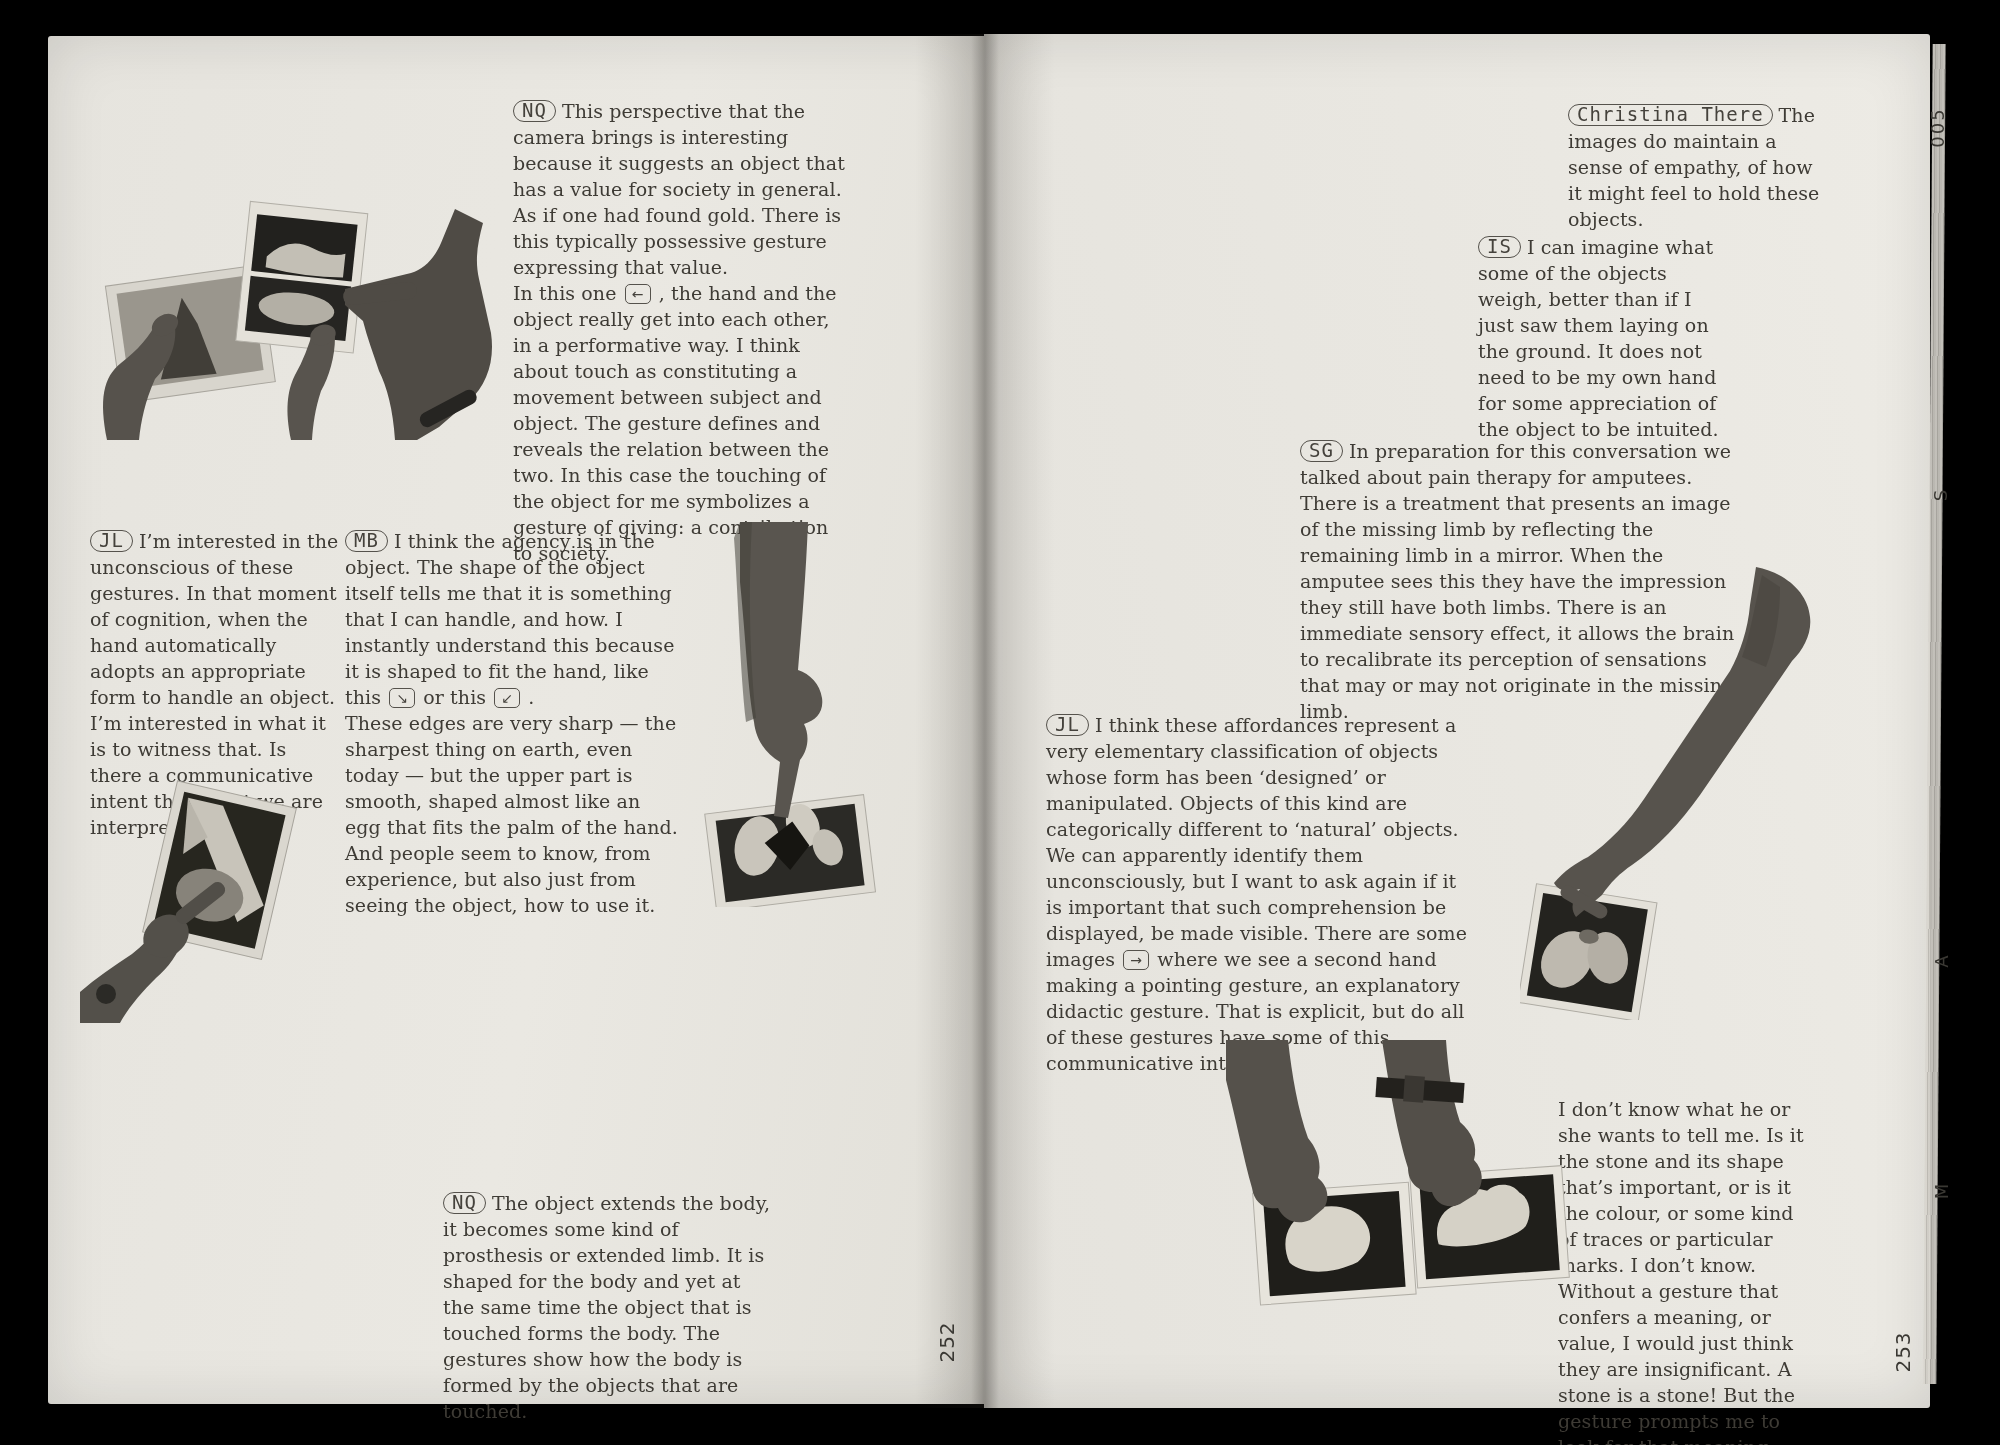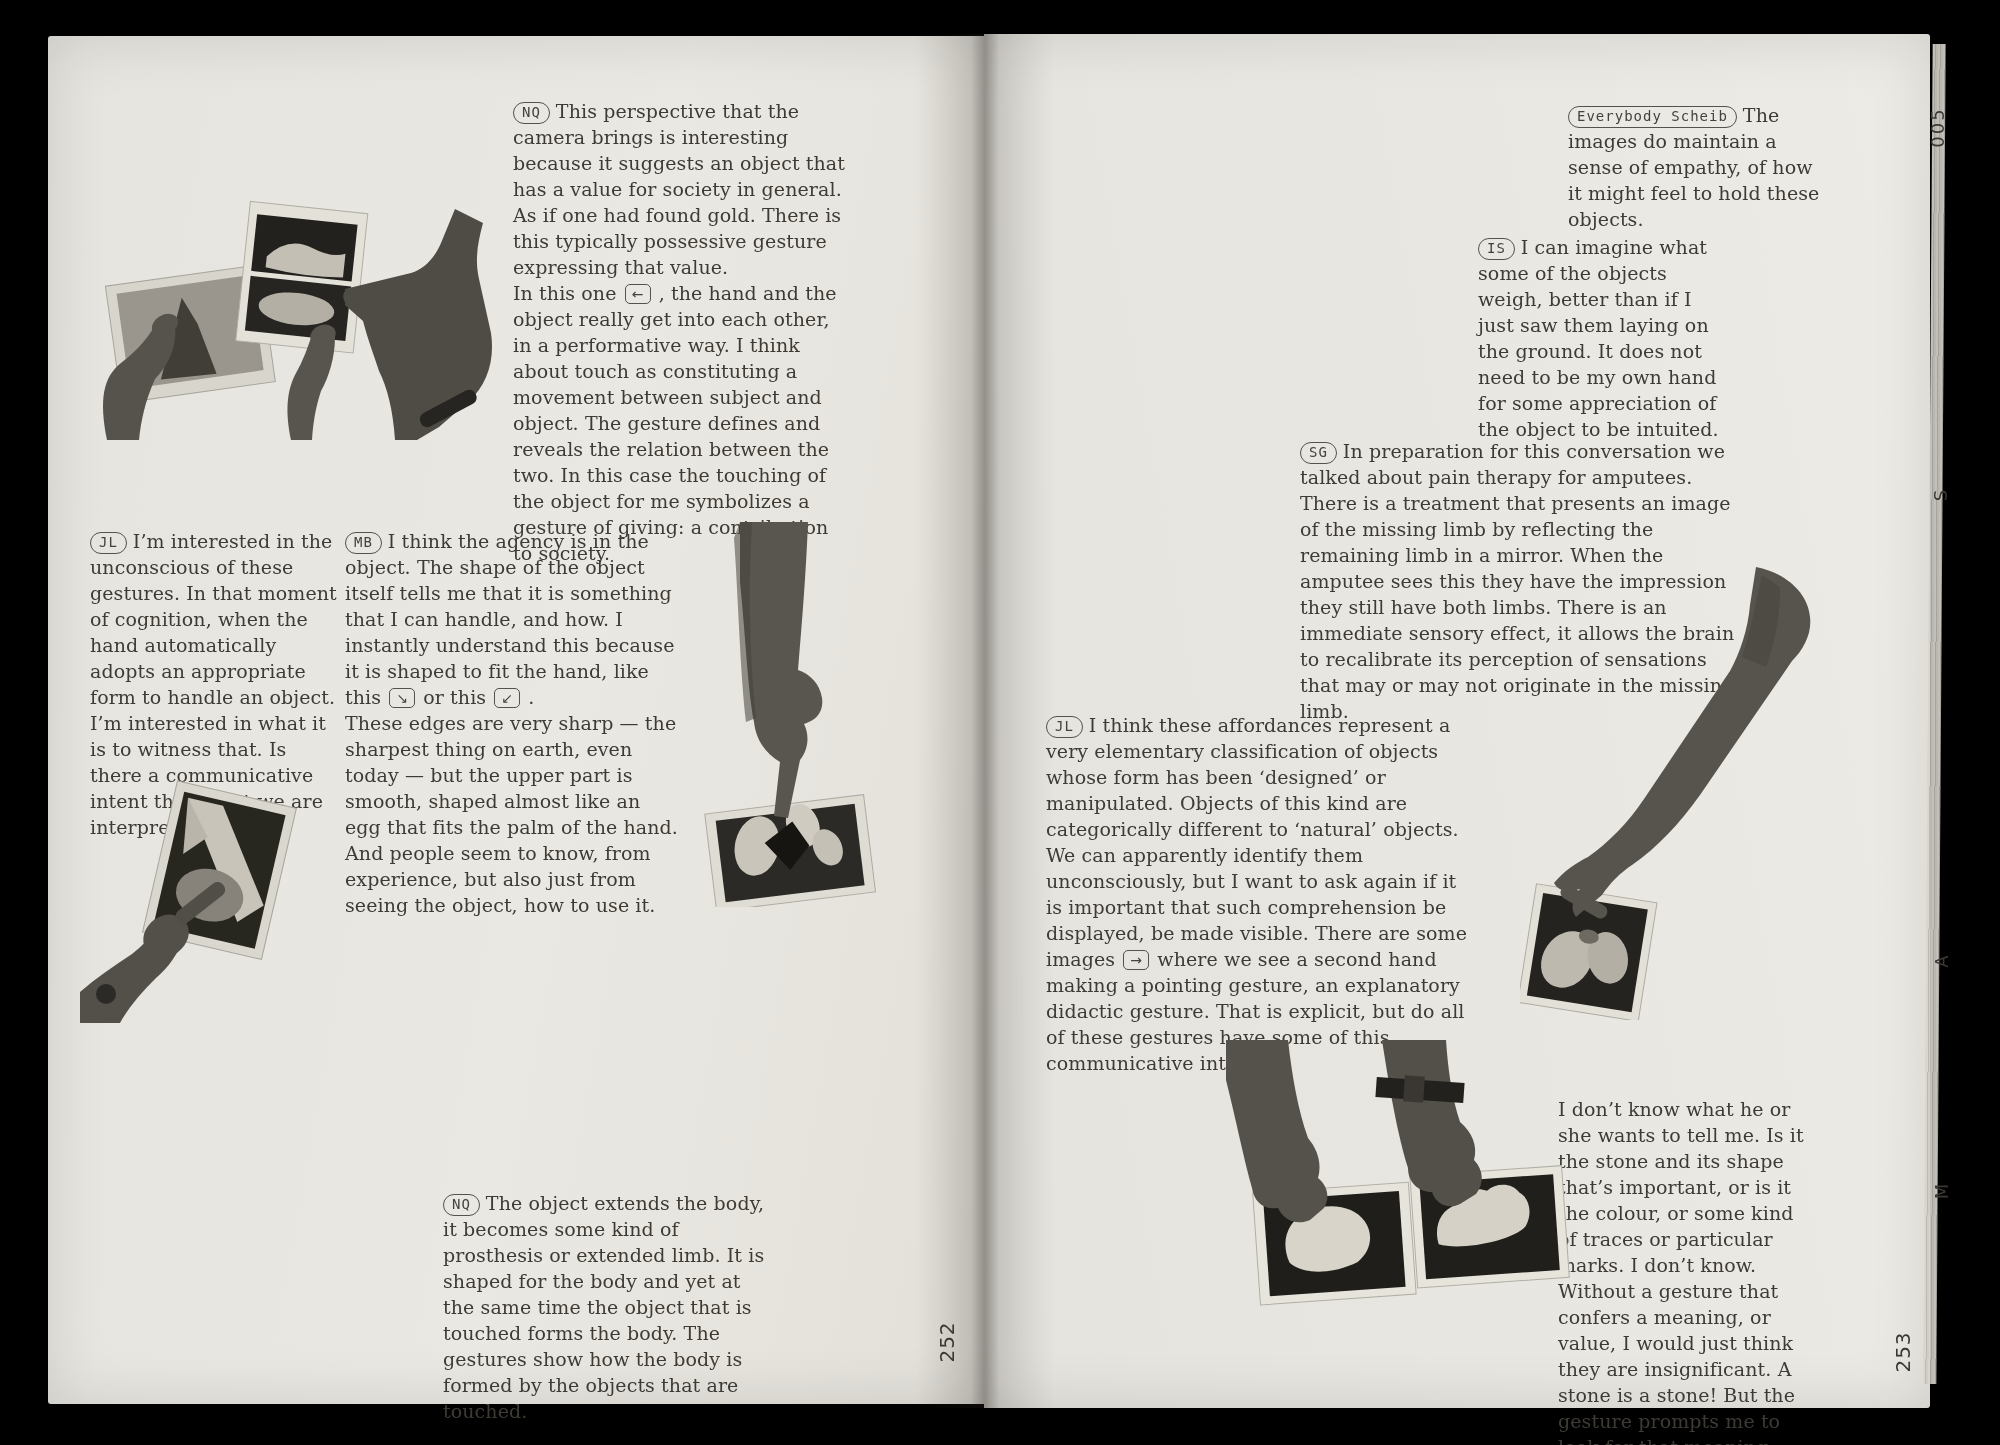--- a/index.html
+++ b/index.html
@@ -13,21 +13,21 @@
     background:linear-gradient(260deg,#edebe5 0%,#e9e7e1 45%,#e5e3dd 100%);}
   .gutter{position:absolute;left:915px;top:34px;width:140px;height:1374px;pointer-events:none;
     background:linear-gradient(90deg,rgba(0,0,0,0) 0%,rgba(55,50,43,0.16) 40%,rgba(35,31,26,0.38) 50%,rgba(55,50,43,0.13) 60%,rgba(0,0,0,0) 100%);}
   .page-edge-strip{position:absolute;left:1928px;top:44px;width:13px;height:1340px;pointer-events:none;
     background:repeating-linear-gradient(90deg,#d8d5ce 0 2px,#b9b6af 2px 3px,#cfccc5 3px 5px);
     transform:skewX(-0.4deg);opacity:0.9;}
   
   .para{position:absolute;font-size:19px;line-height:26px;color:#3e3b35;letter-spacing:0.1px;}
   .speaker-pill{display:inline-block;border:1.5px solid #55524c;border-radius:999px;
     padding:0 8px 1px 8px;margin-right:6px;font-family:"DejaVu Sans Mono", monospace;
-    font-size:14px;line-height:19px;letter-spacing:1px;color:#45423c;vertical-align:1px;
+    font-size:19px;line-height:19px;letter-spacing:1px;color:#45423c;vertical-align:1px;
     white-space:nowrap;}
   .arrow-box{display:inline-block;border:1.5px solid #55524c;border-radius:5px;
     padding:0 6px;margin:0 2px;font-family:"DejaVu Sans", sans-serif;
     font-size:14px;line-height:18px;color:#45423c;vertical-align:1px;}
   .pagenum{position:absolute;font-family:"DejaVu Sans", sans-serif;font-size:20px;
     color:#3a3833;transform:rotate(-90deg);transform-origin:center;width:60px;text-align:center;
     letter-spacing:1px;}
   .edge-label{position:absolute;font-family:"DejaVu Sans", sans-serif;font-size:18px;
     color:#3a3833;transform:rotate(-90deg);transform-origin:center;width:60px;text-align:center;
     letter-spacing:2px;}
@@ -48,21 +48,21 @@
   <div class="para" style="left:90px;top:528px;width:250px"><span class="speaker-pill">JL</span>I’m interested in the unconscious of these gestures. In that moment of cognition, when the hand automatically adopts an appropriate form to handle an object. I’m interested in what it is to witness that. Is there a communicative intent there that we are interpreting?</div>
 
   <div class="para" style="left:345px;top:528px;width:337px"><span class="speaker-pill">MB</span>I think the agency is in the object. The shape of the object itself tells me that it is something that I can handle, and how. I instantly understand this because it is shaped to fit the hand, like this <span class="arrow-box">↘</span> or this <span class="arrow-box">↙</span> .<br>These edges are very sharp — the sharpest thing on earth, even today — but the upper part is smooth, shaped almost like an egg that fits the palm of the hand. And people seem to know, from experience, but also just from seeing the object, how to use it.</div>
 
 
   <div class="para" style="left:443px;top:1190px;width:335px"><span class="speaker-pill">NQ</span>The object extends the body, it becomes some kind of prosthesis or extended limb. It is shaped for the body and yet at the same time the object that is touched forms the body. The gestures show how the body is formed by the objects that are touched.</div>
 
   <div class="pagenum" style="left:917px;top:1330px">252</div>
 
 
-  <div class="para" style="left:1568px;top:102px;width:252px"><span class="speaker-pill">Everybody Scheib</span>The images do maintain a sense of empathy, of how it might feel to hold these objects.</div>
+  <div class="para" style="left:1568px;top:102px;width:252px"><span class="speaker-pill">Christina There</span>The images do maintain a sense of empathy, of how it might feel to hold these objects.</div>
 
   <div class="para" style="left:1478px;top:234px;width:246px"><span class="speaker-pill">IS</span>I can imagine what some of the objects weigh, better than if I just saw them laying on the ground. It does not need to be my own hand for some appreciation of the object to be intuited.</div>
 
   <div class="para" style="left:1300px;top:438px;width:437px"><span class="speaker-pill">SG</span>In preparation for this conversation we talked about pain therapy for amputees. There is a treatment that presents an image of the missing limb by reflecting the remaining limb in a mirror. When the amputee sees this they have the impression they still have both limbs. There is an immediate sensory effect, it allows the brain to recalibrate its perception of sensations that may or may not originate in the missing limb.</div>
 
   <div class="para" style="left:1046px;top:712px;width:427px"><span class="speaker-pill">JL</span>I think these affordances represent a very elementary classification of objects whose form has been ‘designed’ or manipulated. Objects of this kind are categorically different to ‘natural’ objects. We can apparently identify them unconsciously, but I want to ask again if it is important that such comprehension be displayed, be made visible. There are some images <span class="arrow-box">→</span> where we see a second hand making a pointing gesture, an explanatory didactic gesture. That is explicit, but do all of these gestures have some of this communicative intent?</div>
 
 
   <div class="para" style="left:1558px;top:1096px;width:256px">I don’t know what he or she wants to tell me. Is it the stone and its shape that’s important, or is it the colour, or some kind of traces or particular marks. I don’t know. Without a gesture that confers a meaning, or value, I would just think they are insignificant. A stone is a stone! But the gesture prompts me to look for that meaning.</div>
 

